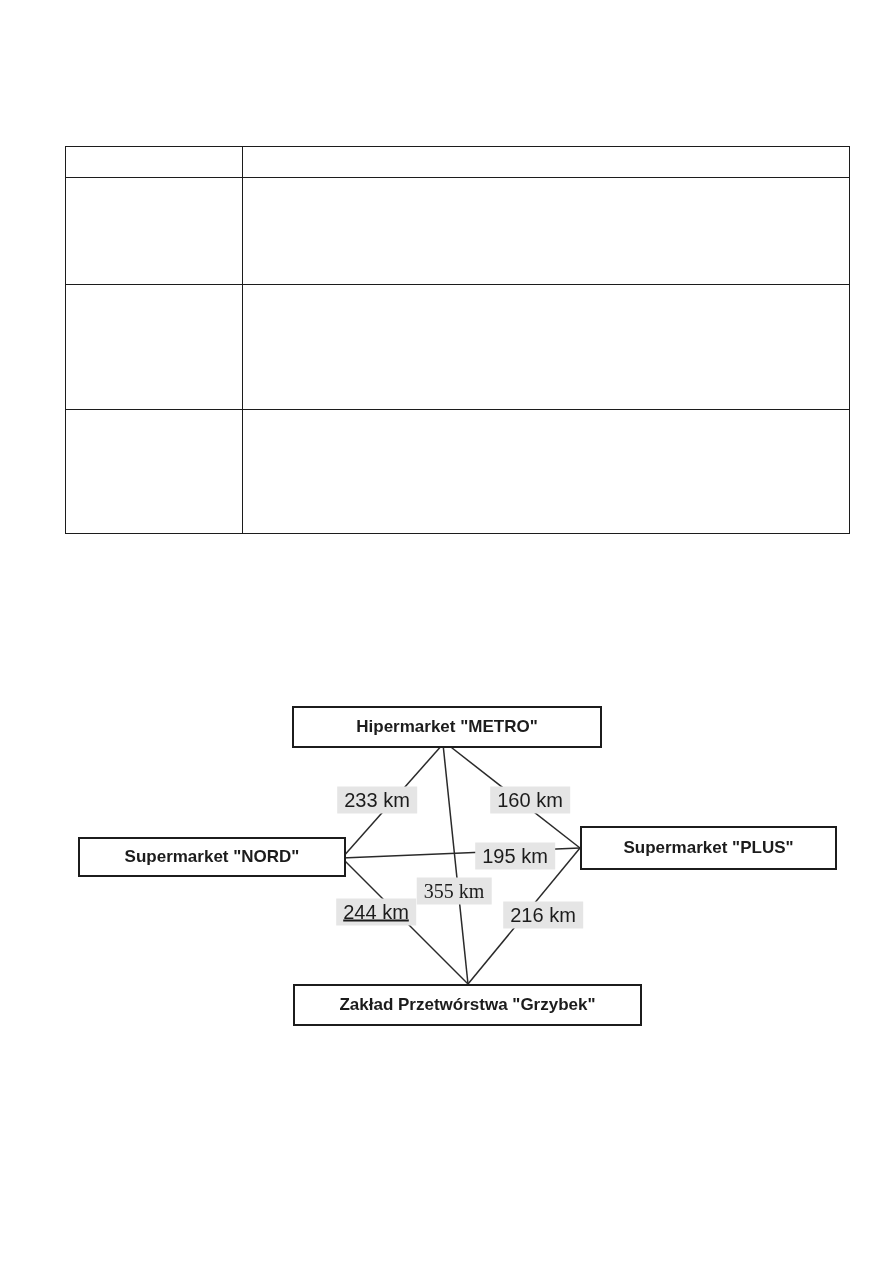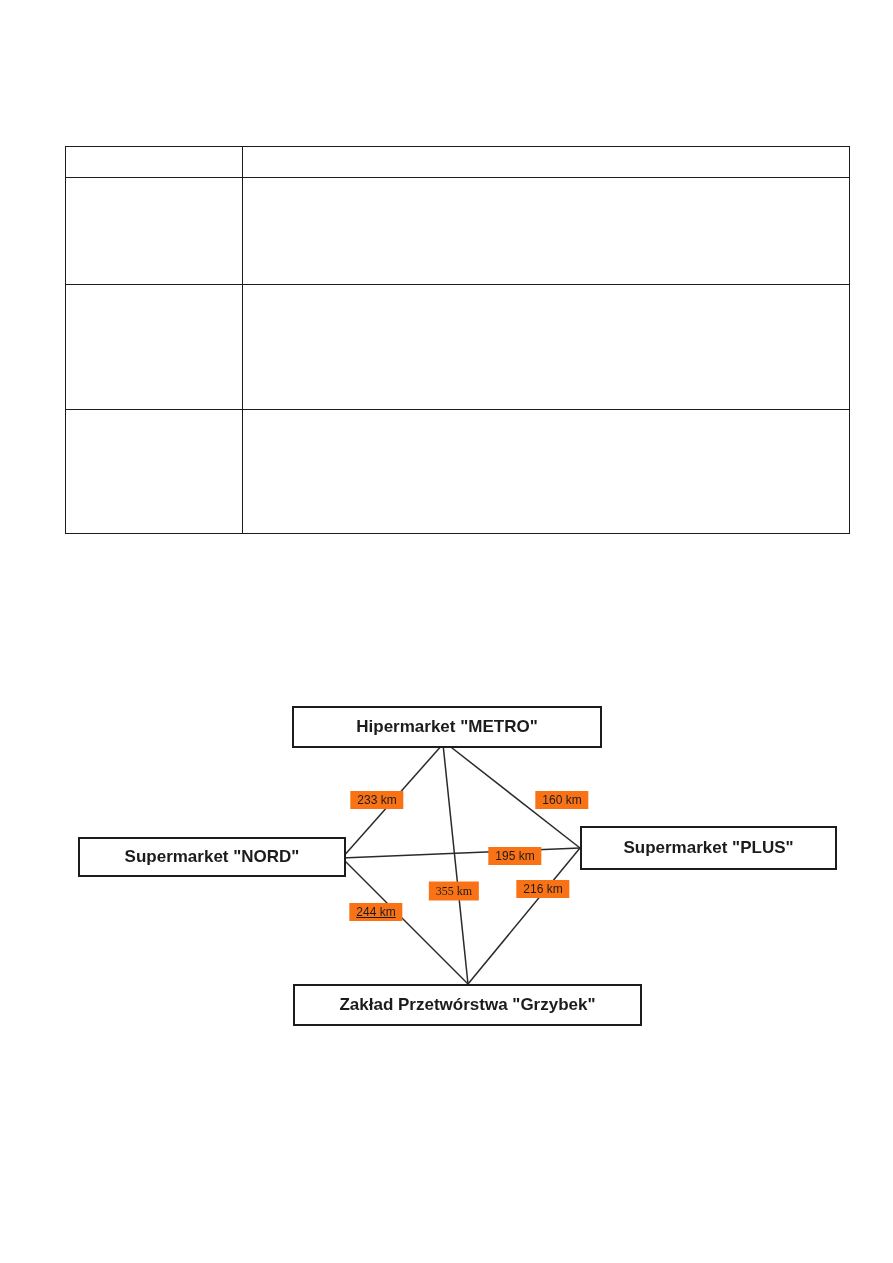--- a/index.html
+++ b/index.html
@@ -59,23 +59,23 @@
     align-items: center;
     justify-content: center;
     font-weight: bold;
     font-size: 17px;
     white-space: nowrap;
   }
   .edge-label {
     position: absolute;
     z-index: 2;
     transform: translate(-50%, -50%);
-    background: #f97316;
+    background: #e5e5e5;
     padding: 2px 7px;
-    font-size: 12px;
+    font-size: 20px;
     white-space: nowrap;
   }
 </style>
 </head>
 <body>
 
 <div class="page">
 
   <table class="doc-table">
     <colgroup>
@@ -116,24 +116,24 @@
     <div class="node" style="left:292px; top:706px; width:306px; height:38px;">Hipermarket "METRO"</div>
 
     <div class="node" style="left:78px; top:837px; width:264px; height:36px;">Supermarket "NORD"</div>
 
     <div class="node" style="left:580px; top:826px; width:253px; height:40px;">Supermarket "PLUS"</div>
 
     <div class="node" style="left:293px; top:984px; width:345px; height:38px;">Zakład Przetwórstwa "Grzybek"</div>
 
     <div class="edge-label" style="left:377px; top:800px;">233 km</div>
 
-    <div class="edge-label" style="left:530px; top:800px;margin-left:32px;">160 km</div>
+    <div class="edge-label" style="left:530px; top:800px;">160 km</div>
 
     <div class="edge-label" style="left:515px; top:856px;text-align:right;">195 km</div>
 
     <div class="edge-label" style="left:454px; top:891px;font-family:Liberation Serif, serif;">355 km</div>
 
     <div class="edge-label" style="left:376px; top:912px;text-decoration:underline;">244 km</div>
 
-    <div class="edge-label" style="left:543px; top:889px;text-align:center;">216 km</div>
+    <div class="edge-label" style="left:543px; top:915px;text-align:center;">216 km</div>
 
   </div>
 </div>
 
 </body></html>

